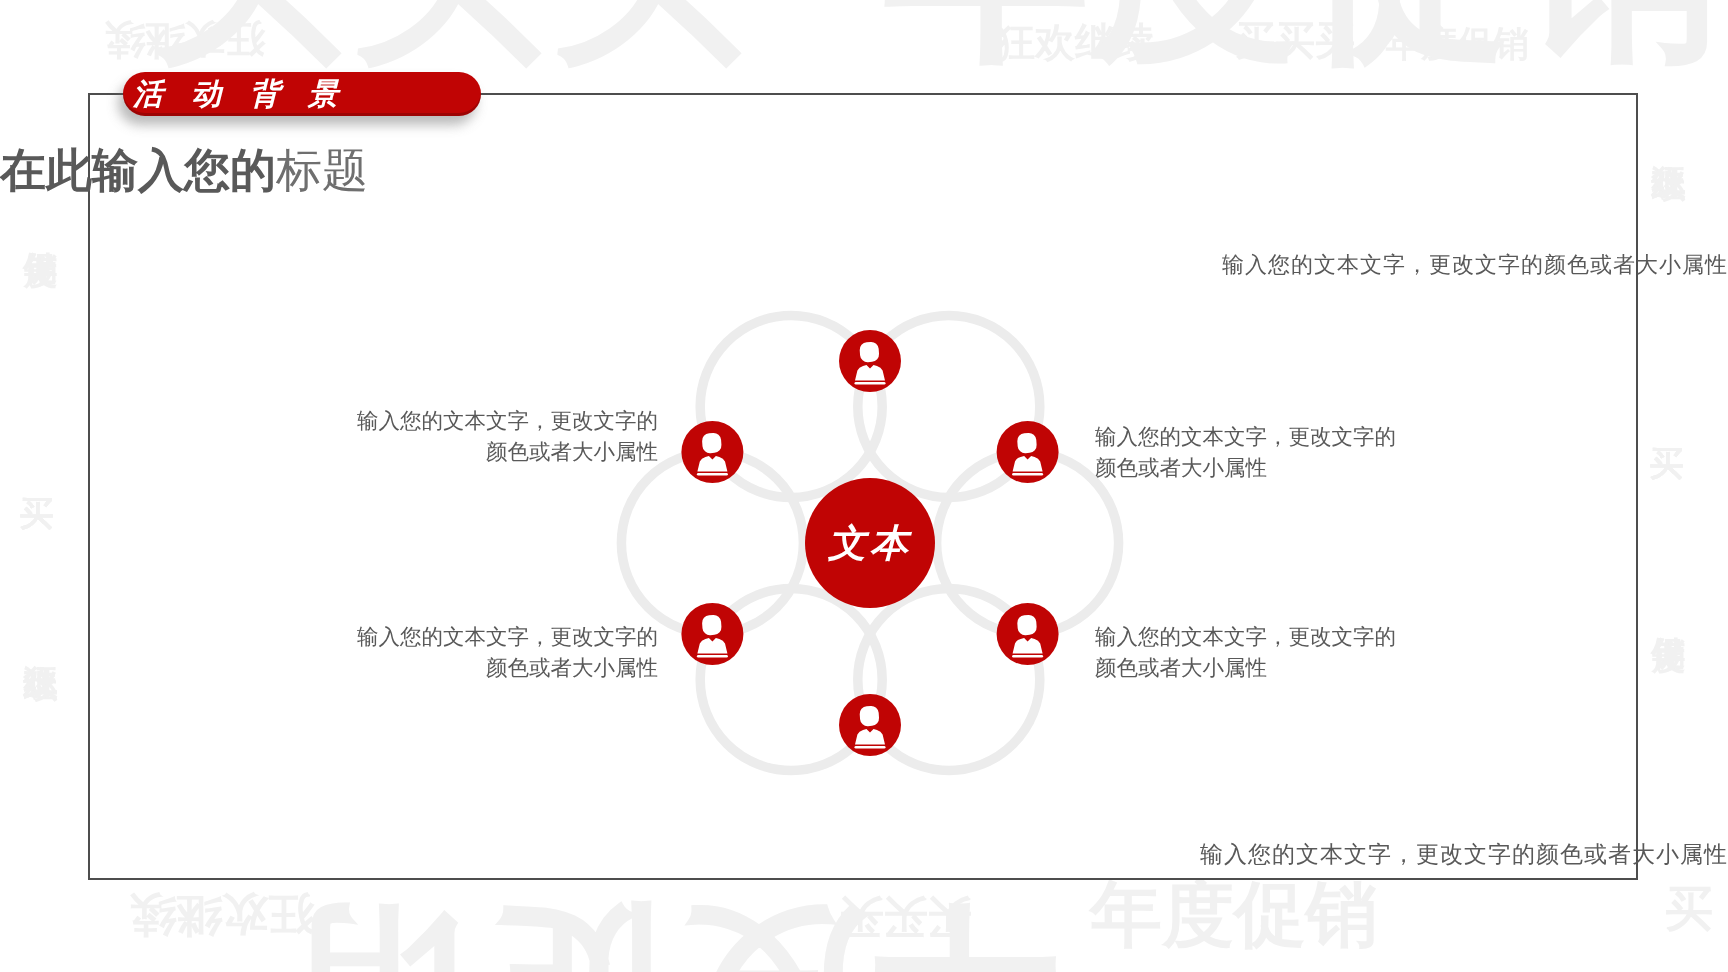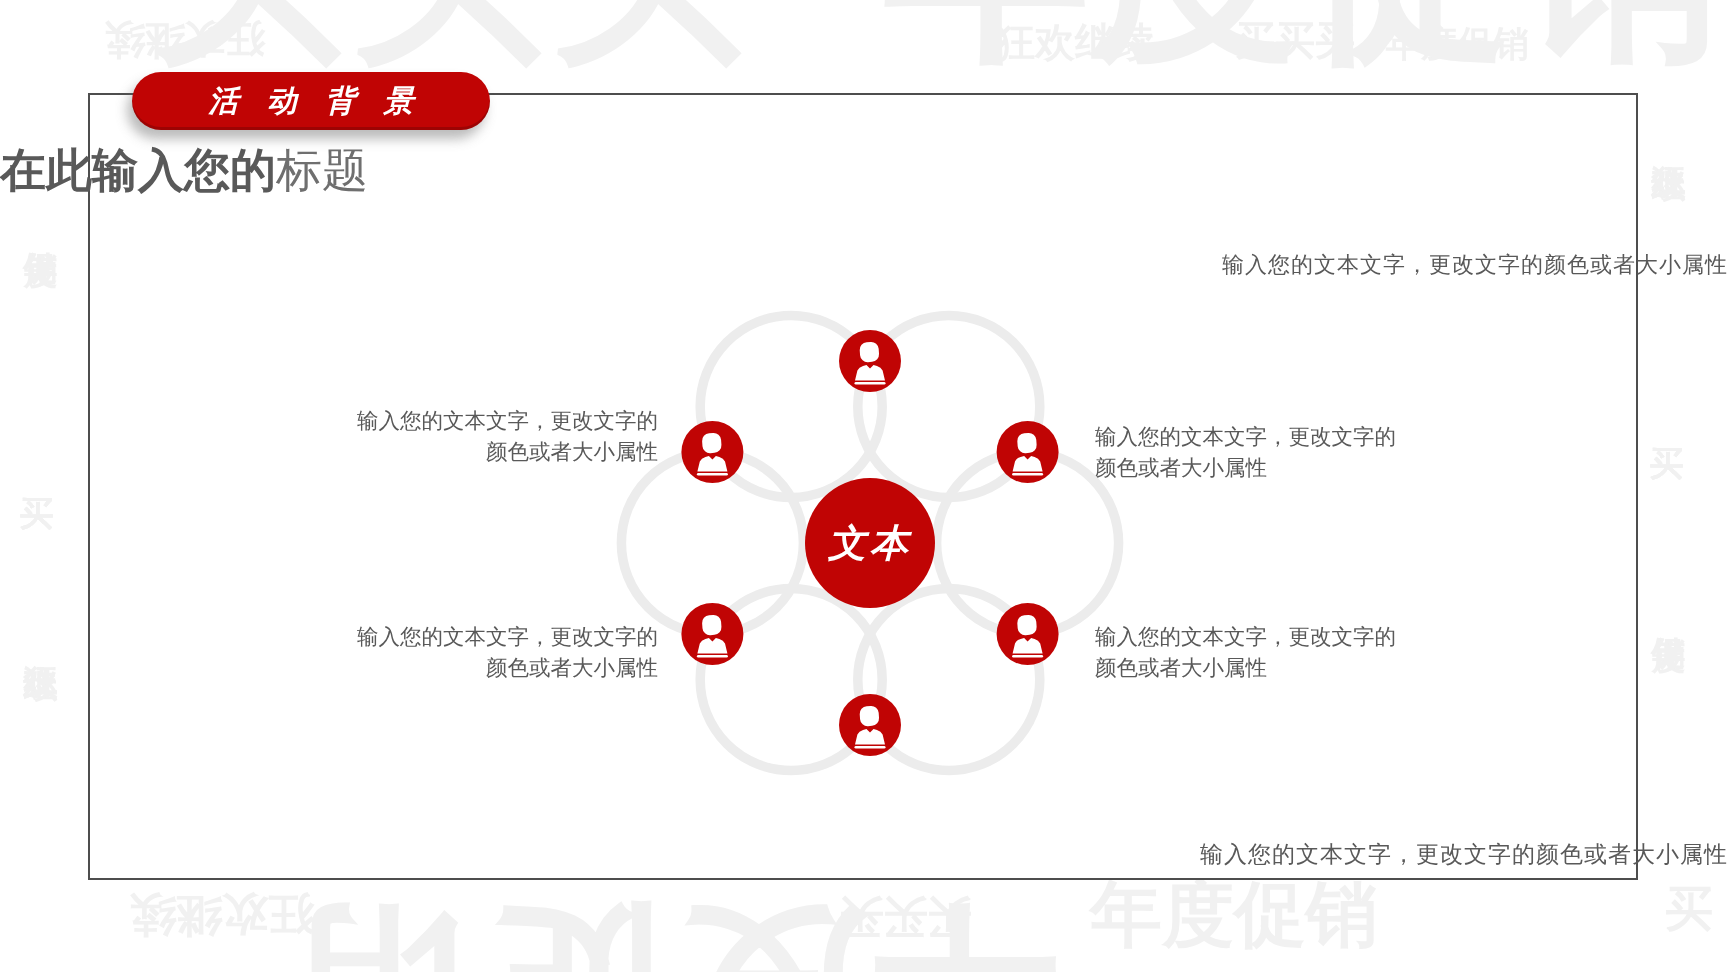--- a/index.html
+++ b/index.html
@@ -13,24 +13,24 @@
     position:absolute;color:var(--wm,#f1f1f1);font-weight:700;
     white-space:nowrap;line-height:1;user-select:none;
   }
   
   .card{
     position:absolute;left:88px;top:93px;width:1546px;height:783px;
     background:#fff;border:2px solid var(--border,#4e4e4e);z-index:1;
   }
   
   .badge{
-    position:absolute;left:132px;top:72px;width:358px;height:58px;z-index:3;
+    position:absolute;left:123px;top:72px;width:358px;height:44px;z-index:3;
     background:var(--accent,#c00404);border-radius:29px;
     box-shadow:-5px 9px 12px rgba(104,104,104,.45), inset 0 -3px 0 rgba(0,0,0,.18);
-    display:flex;align-items:center;justify-content:center;
+    display:flex;align-items:center;justify-content:flex-start;
   }
   .badge span{
     color:#fff;font-size:30px;font-weight:700;font-style:italic;
     letter-spacing:10px;text-indent:10px;white-space:nowrap;
   }
   
   .title{
     position:absolute;left:0;top:143px;width:100%;text-align:left;z-index:2;
     font-size:46px;line-height:1.2;white-space:nowrap;
   }

